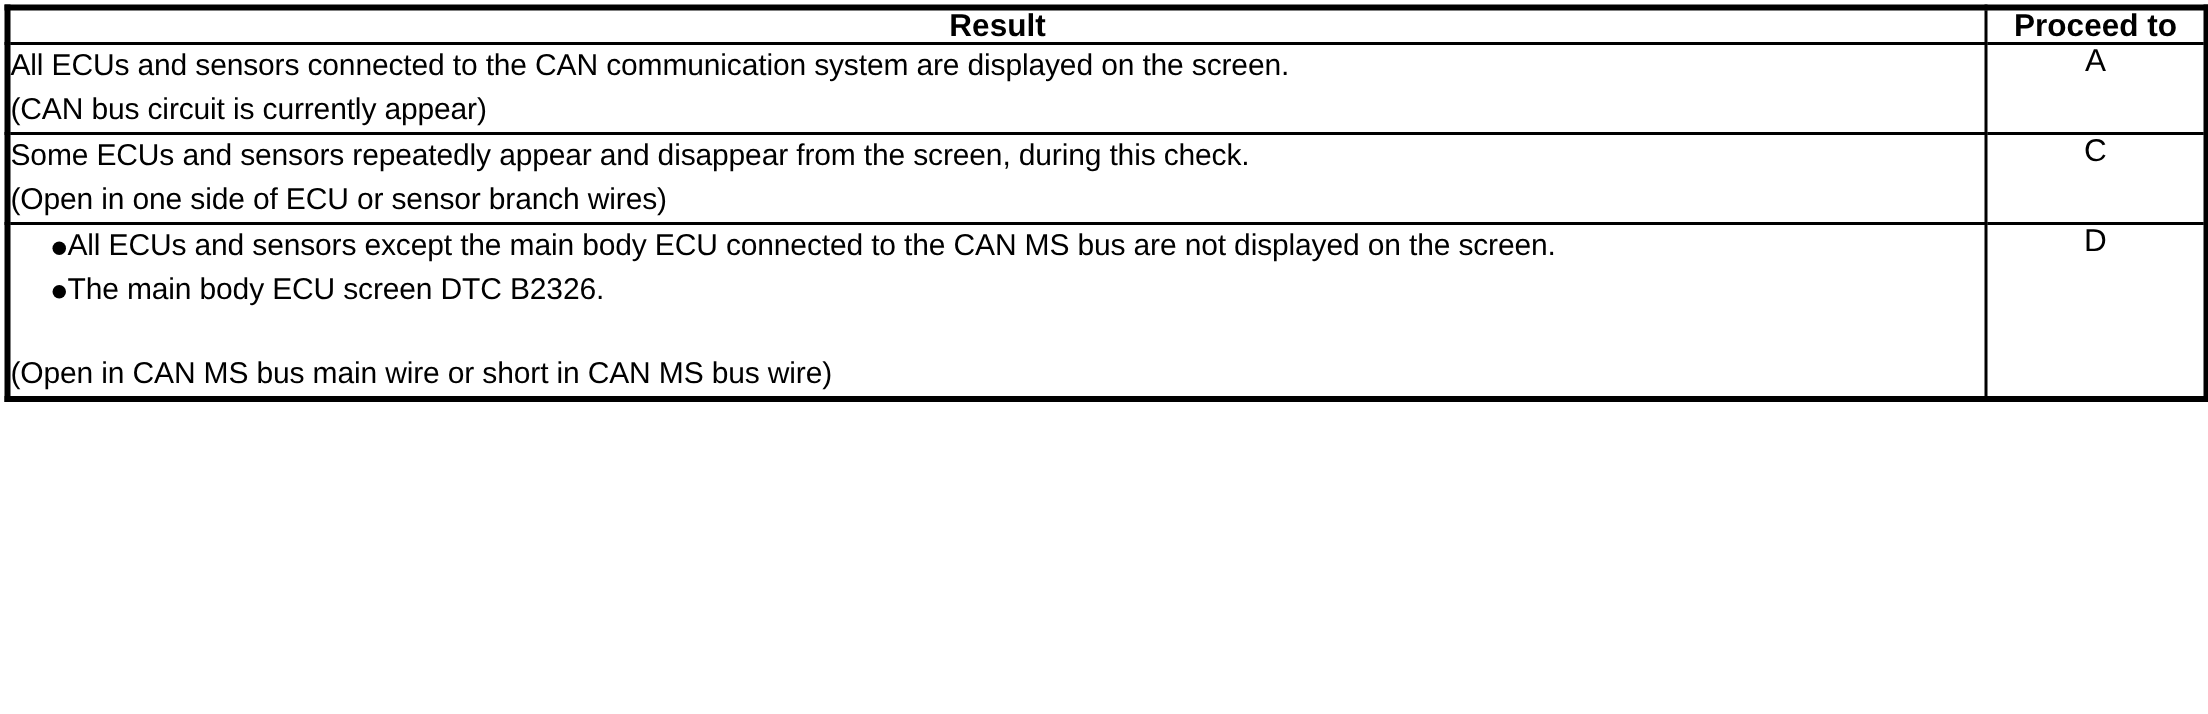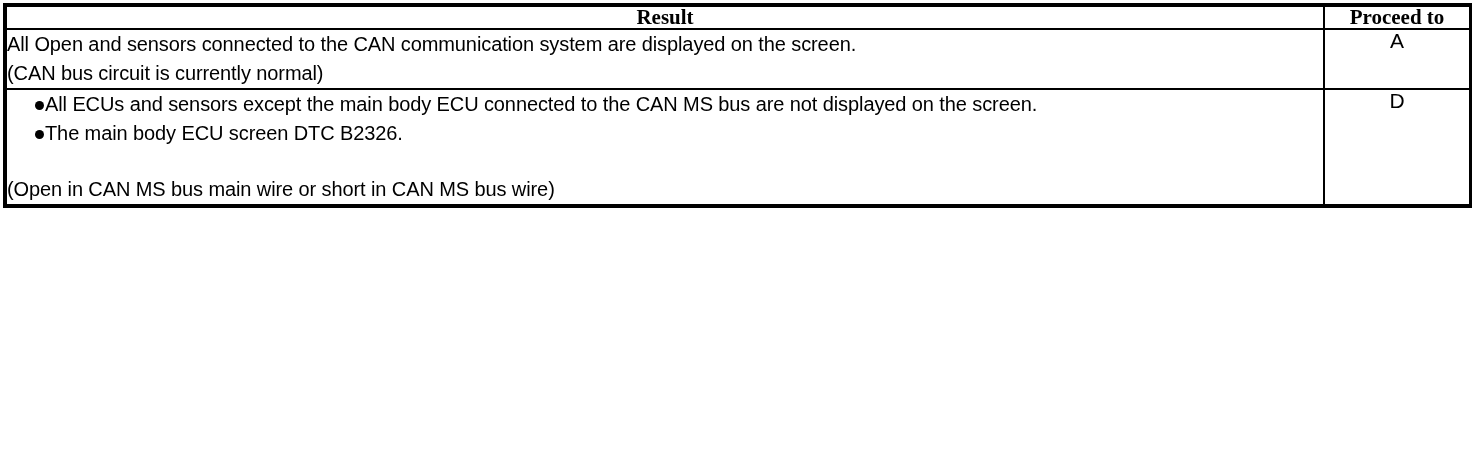--- a/index.html
+++ b/index.html
@@ -35,21 +35,20 @@
 
   .head-cell {
     text-align: center;
     font-weight: bold;
     font-size: 21px;
     line-height: 1;
     padding: 9px 0 11px 0;
     border-bottom-width: 4px;
     vertical-align: middle;
     white-space: nowrap;
-    font-family: Liberation Serif, serif;
   }
 
   .cell-result {
     padding: 12px 6px 11px 5px;
   }
 
   .cell-proceed {
     text-align: center;
     vertical-align: middle;
     font-size: 21px;
@@ -107,29 +106,38 @@
   <thead>
     <tr>
       <th class="head-cell">Result</th>
       <th class="head-cell">Proceed to</th>
     </tr>
   </thead>
   <tbody>
 
     <tr>
       <td class="cell-result">
-        <div class="line">All Open and sensors connected to the CAN communication system are displayed on the screen.</div>
-        <div class="line">(CAN bus circuit is currently normal)</div>
+        <div class="line">All ECUs and sensors connected to the CAN communication system are displayed on the screen.</div>
+        <div class="line">(CAN bus circuit is currently appear)</div>
       </td>
       <td class="cell-proceed">
         <span>A</span>
       </td>
     </tr>
 
 
+    <tr>
+      <td class="cell-result">
+        <div class="line">Some ECUs and sensors repeatedly appear and disappear from the screen, during this check.</div>
+        <div class="line">(Open in one side of ECU or sensor branch wires)</div>
+      </td>
+      <td class="cell-proceed">
+        <span>C</span>
+      </td>
+    </tr>
 
     <tr>
       <td class="cell-result">
         <ul class="bullet-list">
           <li class="bullet-line">
             <span class="bullet-dot"></span>
             <span>All ECUs and sensors except the main body ECU connected to the CAN MS bus are not displayed on the screen.</span>
           </li>
           <li class="bullet-line">
             <span class="bullet-dot"></span>

